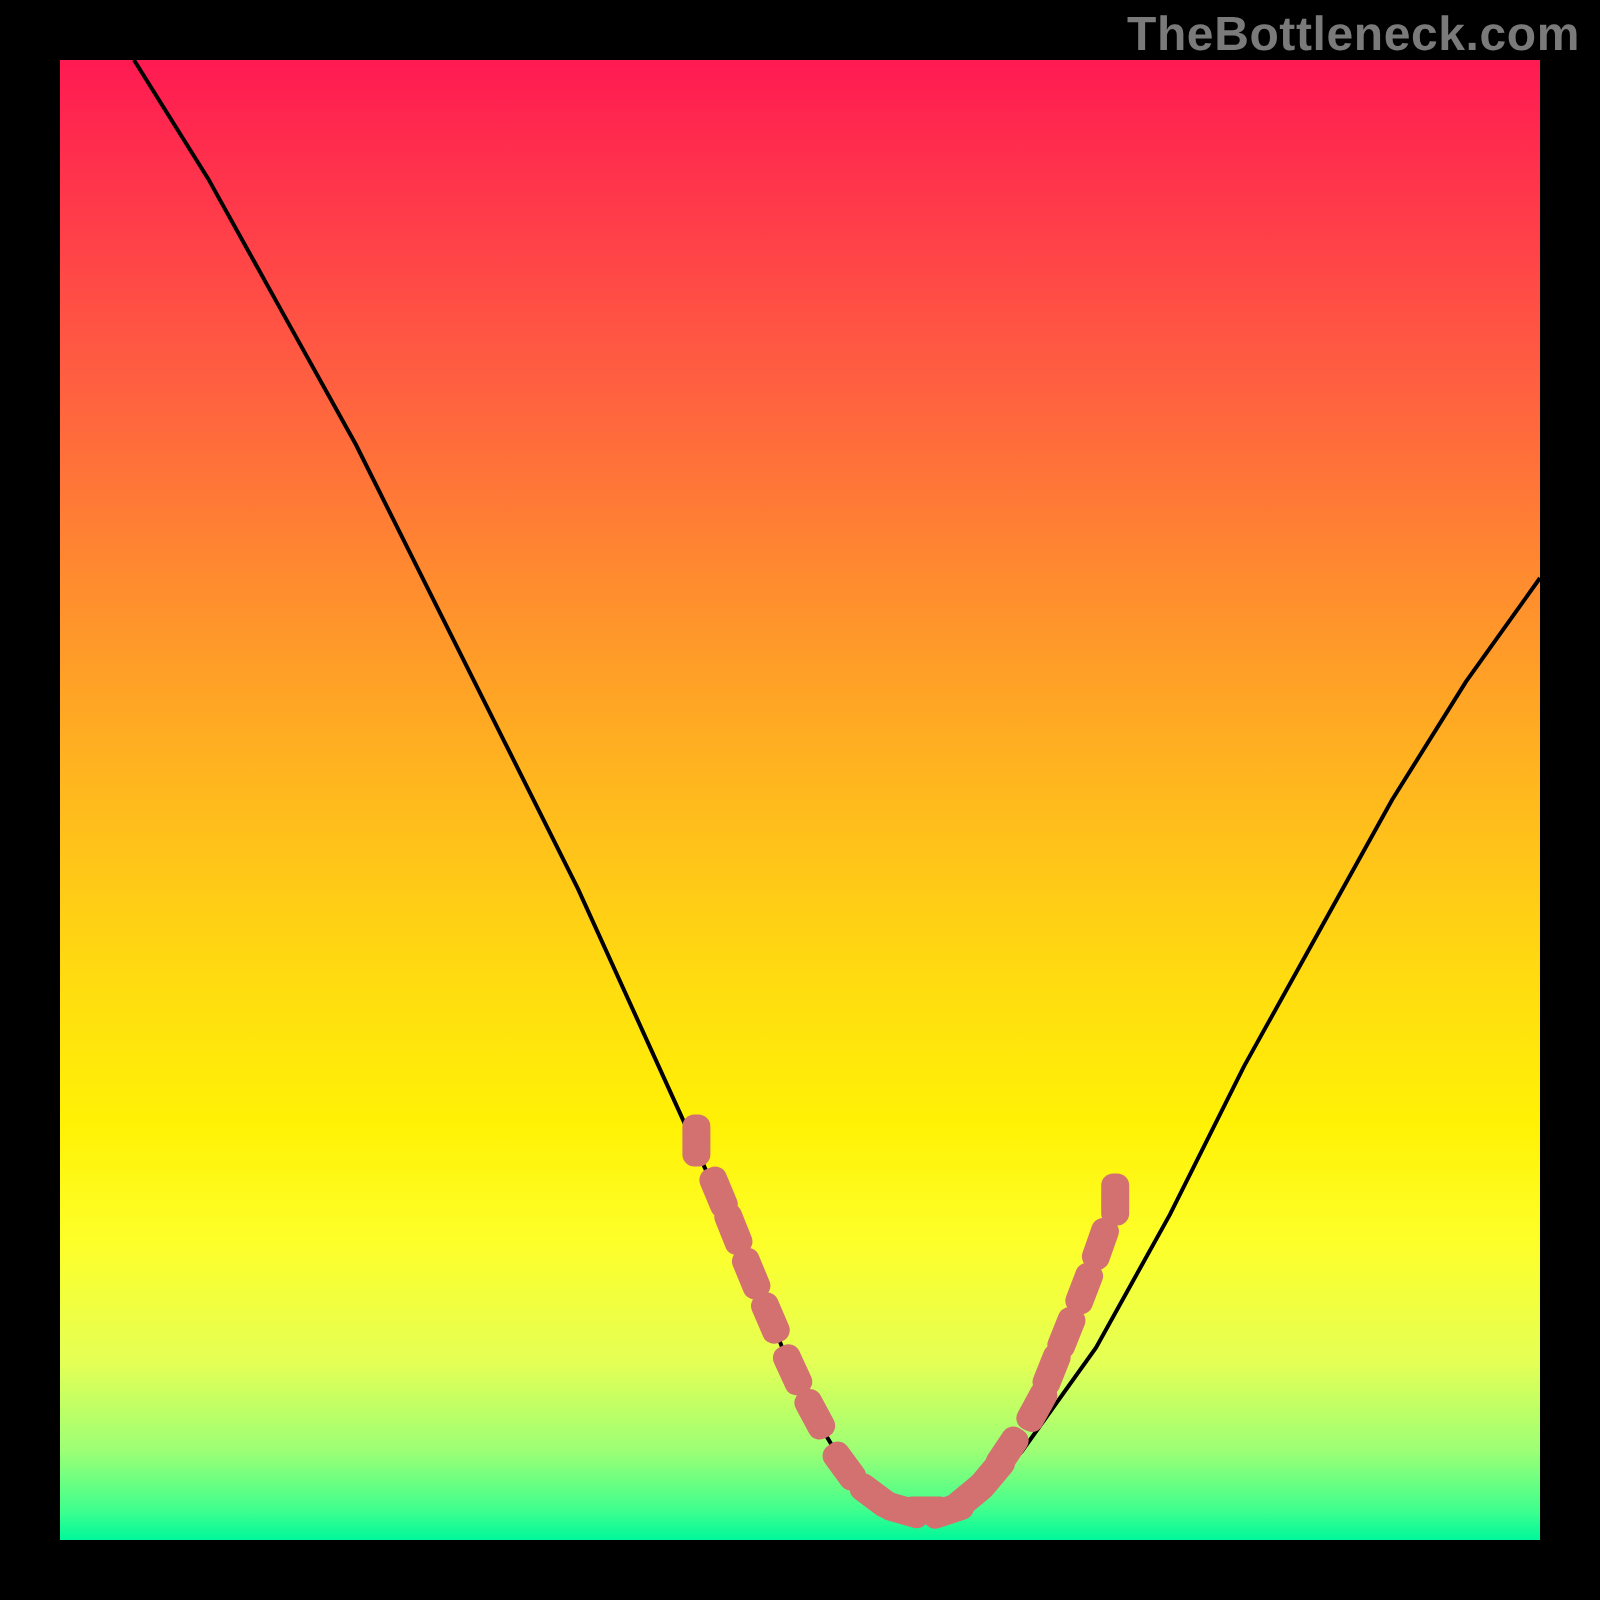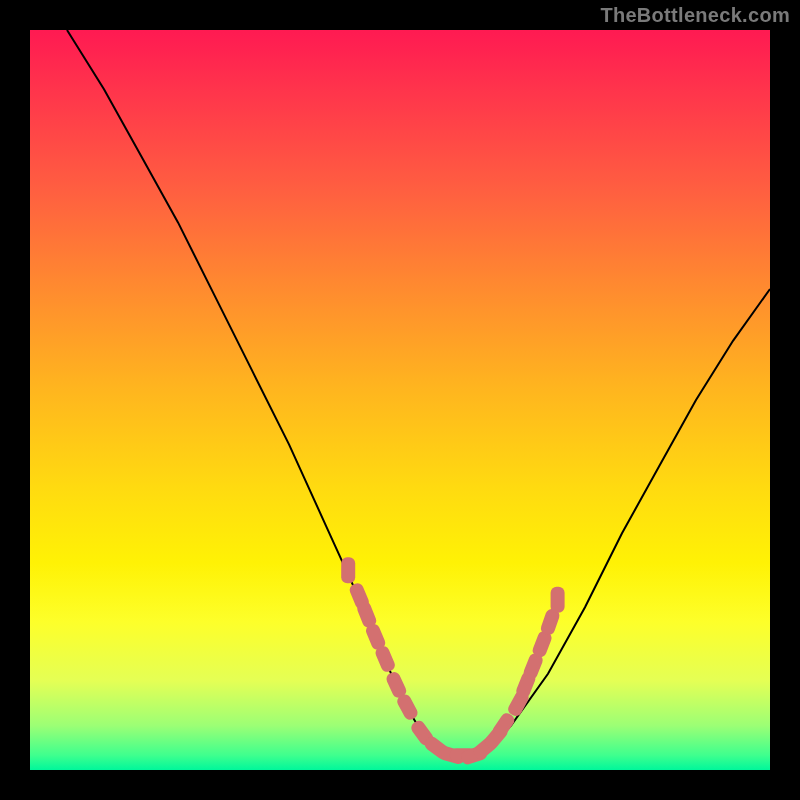--- a/index.html
+++ b/index.html
@@ -37,21 +37,21 @@
       #9cff75 94%,
       #3fff8e 98%,
       #00f79b 100%
     );
   }
   .watermark {
     position: absolute;
     top: 4px;
     right: 10px;
     font-family: Arial, Helvetica, sans-serif;
-    font-size: 20px;
+    font-size: 24px;
     font-weight: 600;
     color: #7a7a7a;
     letter-spacing: 0.3px;
     user-select: none;
   }
   svg.curve {
     position: absolute;
     left: 0;
     top: 0;
     width: 740px;

